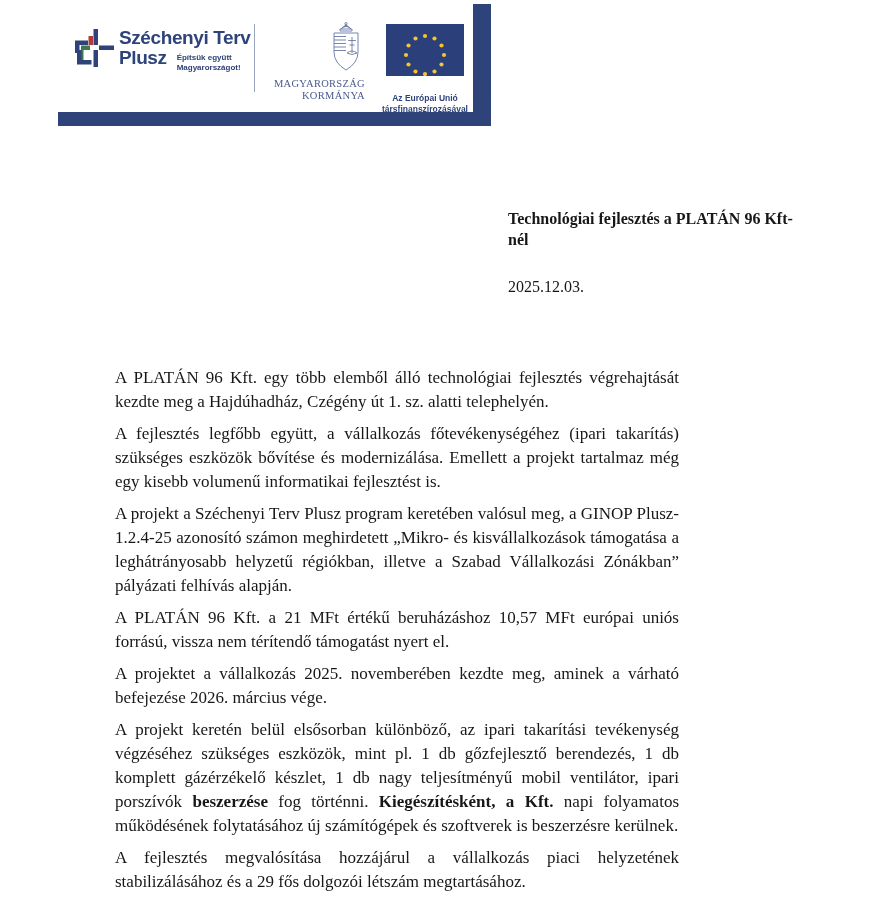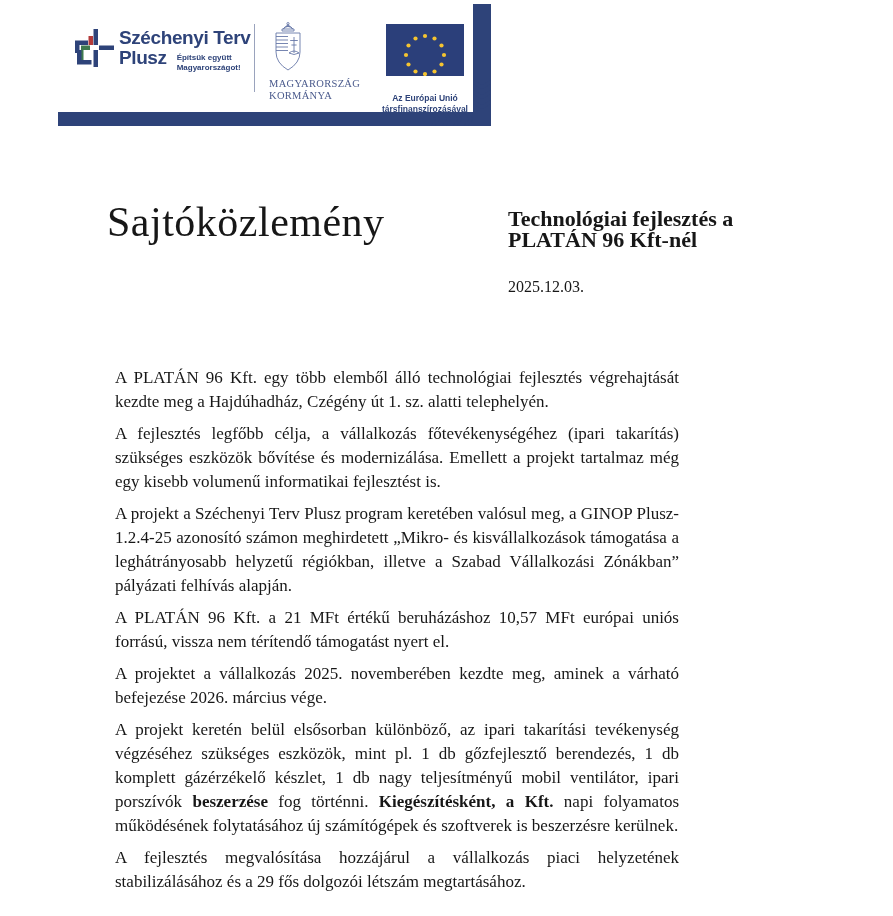--- a/index.html
+++ b/index.html
@@ -125,21 +125,21 @@
     padding-top: 5px;
     white-space: nowrap;
   }
 
   
   #kormany-logo {
     position: absolute;
     left: 258px;
     top: 22px;
     width: 96px;
-    text-align: left;
+    text-align: right;
   }
   #coat-of-arms { width: 38px; height: 50px; display: inline-block; }
   .kormany-text {
     font-family: "Liberation Serif", serif;
     font-size: 10.5px;
     color: #4a5a8c;
     line-height: 12px;
     letter-spacing: 0.3px;
     margin-top: 2px;
   }
@@ -185,21 +185,21 @@
     white-space: nowrap;
   }
   #subtitle-block {
     position: absolute;
     left: 508px;
     top: 10px;
     width: 290px;
   }
   #doc-subtitle {
     font-family: "Liberation Serif", serif;
-    font-size: 22px;
+    font-size: 16px;
     font-weight: bold;
     line-height: 21px;
     color: #171717;
   }
   #doc-date {
     margin-top: 28px;
     font-family: "Liberation Serif", serif;
     font-size: 16px;
     font-weight: normal;
     color: #171717;
@@ -321,30 +321,29 @@
   <div class="chev-down c1"></div>
   <div class="chev-down c2"></div>
   <div class="chev-down c3"></div>
   <div class="chev-right r1"></div>
   <div class="chev-right r2"></div>
   <div class="chev-right r3"></div>
   <div class="chev-right r4"></div>
 </div>
 
 <div id="title-row">
-  <div id="doc-title">Sajtóközlemény</div>
   <div id="subtitle-block">
     <div id="doc-subtitle">Technológiai fejlesztés a PLATÁN 96 Kft-nél</div>
     <div id="doc-date">2025.12.03.</div>
   </div>
 </div>
 
 <div id="body-text">
   <p>A PLATÁN 96 Kft. egy több elemből álló technológiai fejlesztés végrehajtását kezdte meg a Hajdúhadház, Czégény út 1. sz. alatti telephelyén.</p>
-  <p>A fejlesztés legfőbb célja, a vállalkozás főtevékenységéhez (ipari takarítás) szükséges eszközök bővítése és modernizálása. Emellett a projekt tartalmaz még egy kisebb volumenű informatikai fejlesztést is.</p>
+  <p>A fejlesztés legfőbb együtt, a vállalkozás főtevékenységéhez (ipari takarítás) szükséges eszközök bővítése és modernizálása. Emellett a projekt tartalmaz még egy kisebb volumenű informatikai fejlesztést is.</p>
   <p>A projekt a Széchenyi Terv Plusz program keretében valósul meg, a GINOP Plusz-1.2.4-25 azonosító számon meghirdetett „Mikro- és kisvállalkozások támogatása a leghátrányosabb helyzetű régiókban, illetve a Szabad Vállalkozási Zónákban” pályázati felhívás alapján.</p>
   <p>A PLATÁN 96 Kft. a 21 MFt értékű beruházáshoz 10,57 MFt európai uniós forrású, vissza nem térítendő támogatást nyert el.</p>
   <p>A projektet a vállalkozás 2025. novemberében kezdte meg, aminek a várható befejezése 2026. március vége.</p>
   <p><span>A projekt keretén belül elsősorban különböző, az ipari takarítási tevékenység végzéséhez szükséges eszközök, mint pl. 1 db gőzfejlesztő berendezés, 1 db komplett gázérzékelő készlet, 1 db nagy teljesítményű mobil ventilátor, ipari porszívók </span><b>beszerzése</b><span> fog történni. </span><b>Kiegészítésként, a Kft.</b><span> napi folyamatos működésének folytatásához új számítógépek és szoftverek is beszerzésre kerülnek.</span></p>
   <p>A fejlesztés megvalósítása hozzájárul a vállalkozás piaci helyzetének stabilizálásához és a 29 fős dolgozói létszám megtartásához.</p>
   <p class="spaced nojust">Projektazonosító: GINOP_PLUSZ-1.2.4-25-2025-00961</p>
   <p class="spaced nojust">A projektről bővebb információt a www.platan96.hu oldalon olvashatnak.</p>
 
 </div>
 

